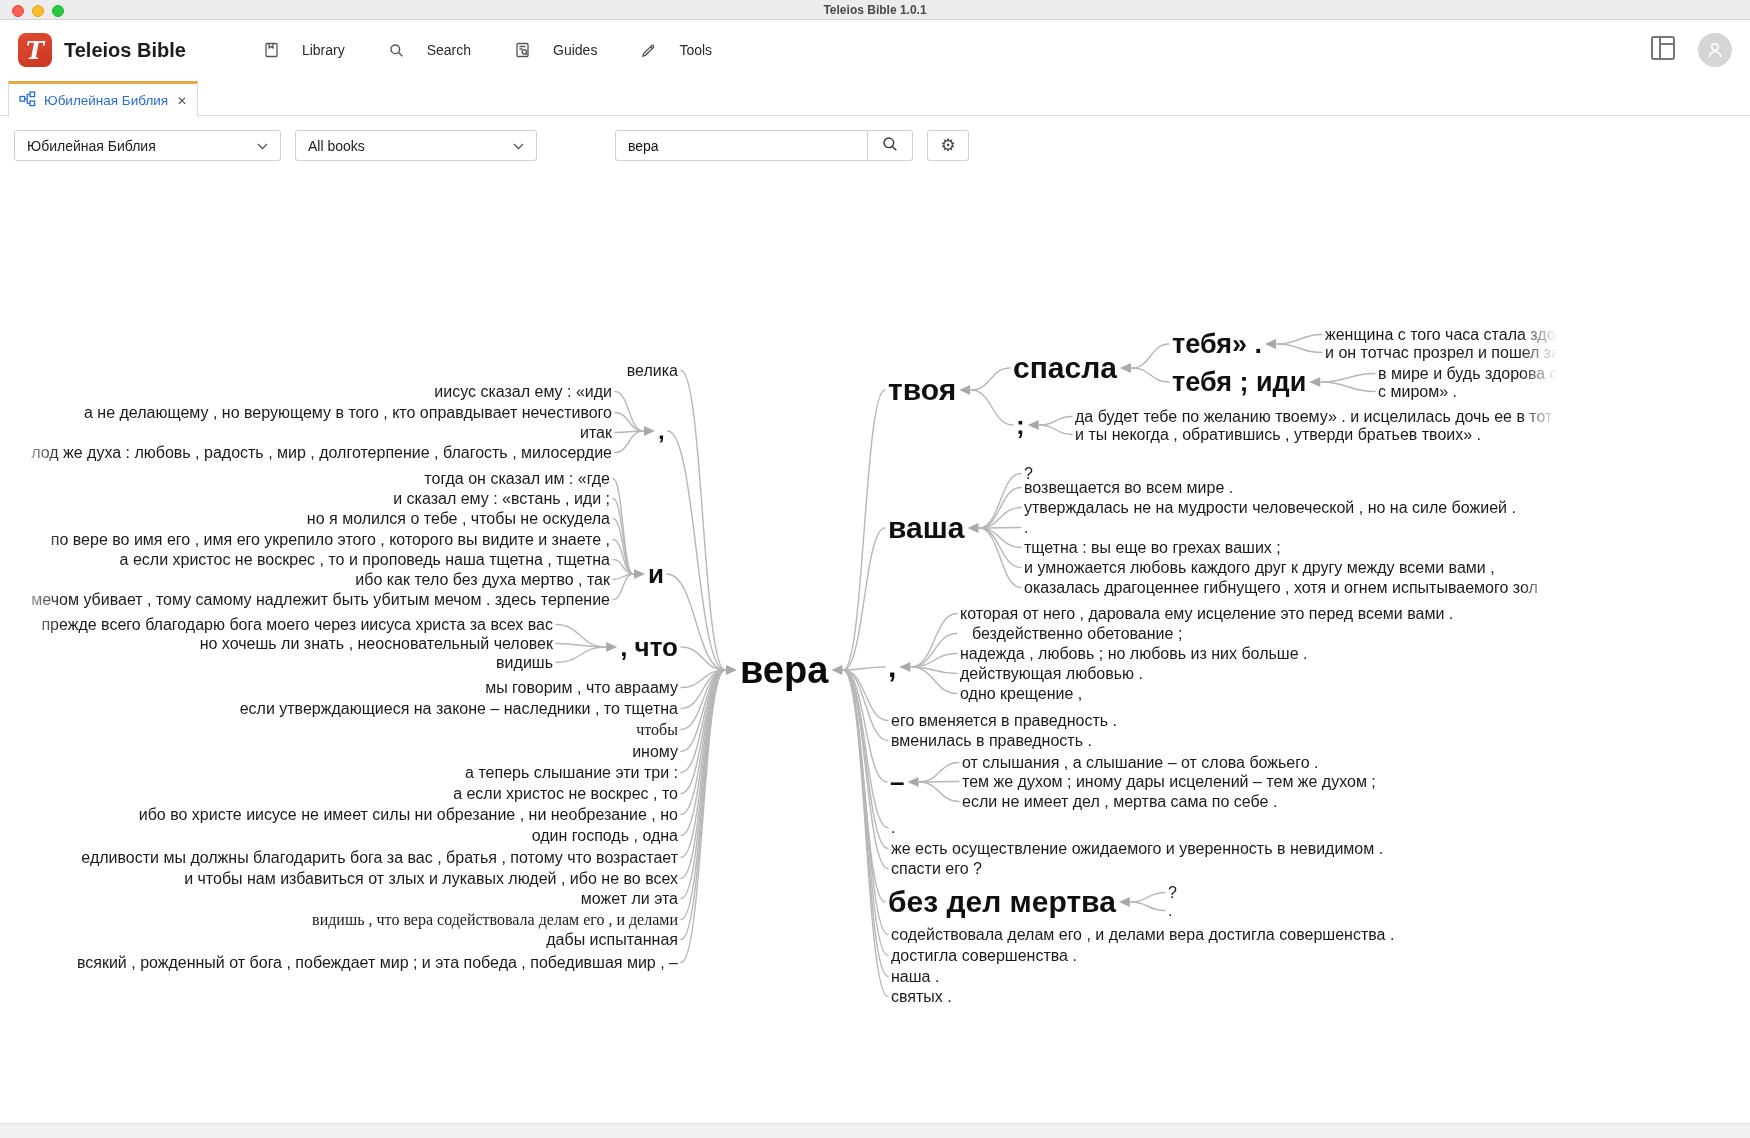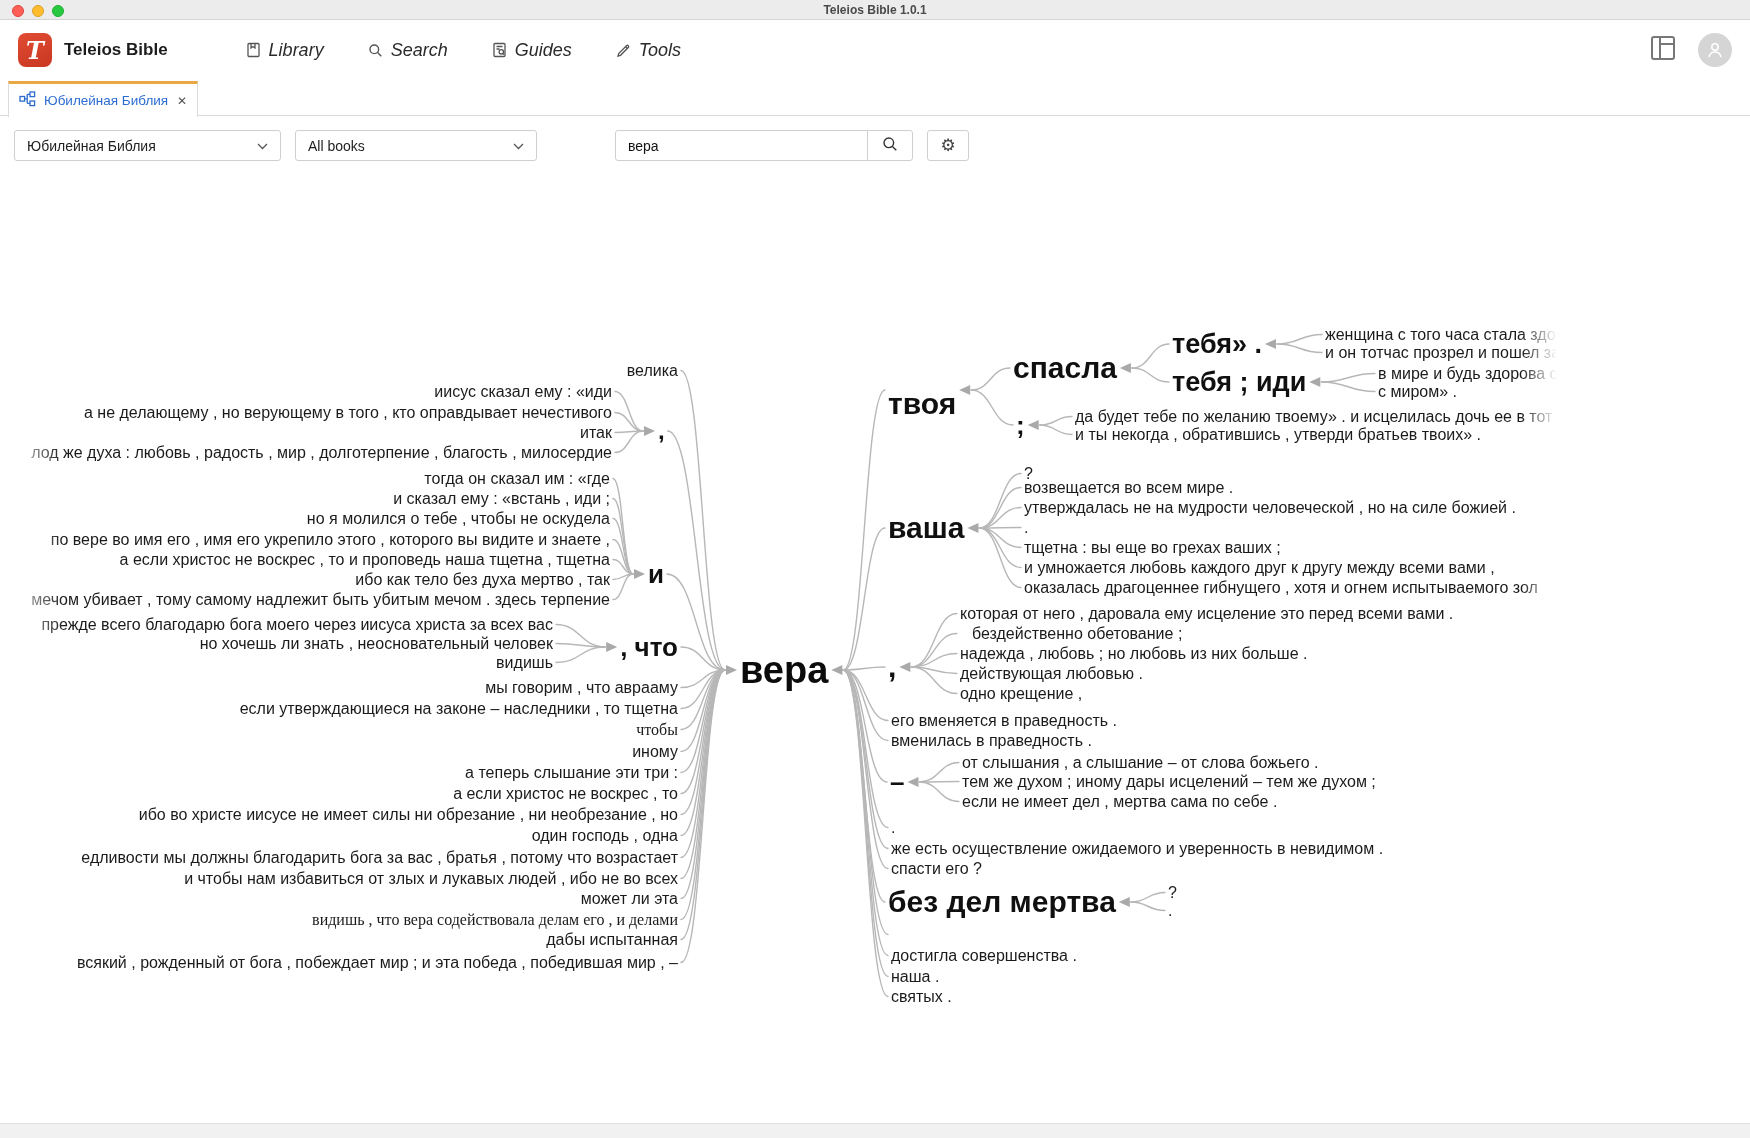--- a/index.html
+++ b/index.html
@@ -14,23 +14,23 @@
   .light.red    { background:#ff5f57; border:0.5px solid #e0443e; }
   .light.yellow { background:#febc2e; border:0.5px solid #dea123; }
   .light.green  { background:#28c840; border:0.5px solid #1eae34; }
   .win-title { font-size:12px; font-weight:bold; color:#4a4a4a; }
 
   
   .appbar { height:60px; background:#fff; display:flex; align-items:center; padding:0 18px; }
   .logo { width:34px; height:34px; border-radius:8px; background:linear-gradient(160deg,#e14b33,#c93722);
           color:#fff; display:flex; align-items:center; justify-content:center;
           font-family:"DejaVu Serif",serif; font-style:italic; font-weight:bold; font-size:24px; }
-  .app-name { font-size:17px; font-weight:bold; color:#1c1c1c; margin-left:12px;text-align:center; }
+  .app-name { font-size:20px; font-weight:bold; color:#1c1c1c; margin-left:12px;text-align:center; }
   .nav { display:flex; align-items:center; gap:44px; margin-left:78px; }
-  .nav-item { display:flex; align-items:center; gap:8px; font-size:18px; color:#2a2a2a; cursor:default;font-style:italic; }
+  .nav-item { display:flex; align-items:center; gap:23px; font-size:14px; color:#2a2a2a; cursor:default; }
   .nav-item svg { display:block; }
   .appbar-right { margin-left:auto; display:flex; align-items:center; gap:22px; }
   .avatar { width:34px; height:34px; border-radius:50%; background:#d5d5d5; display:flex; align-items:center; justify-content:center; }
 
   
   .tabstrip { position:relative; height:36px; background:#fff; }
   .tabstrip .baseline { position:absolute; left:0; right:0; bottom:0; height:1px; background:#dcdcdc; }
   .tab { position:absolute; left:8px; top:1px; bottom:-1px; width:190px; background:#fff;
          border:1px solid #dcdcdc; border-bottom:none; border-top:3px solid #eaa845;
          display:flex; align-items:center; gap:8px; padding:0 10px; z-index:2; }
@@ -305,21 +305,21 @@
   <span class="t small r-align" style="right:879px;  top:466px;">а если христос не воскрес , то</span>
   <span class="t small r-align" style="right:879px;  top:487px;">ибо во христе иисусе не имеет силы ни обрезание , ни необрезание , но</span>
   <span class="t small r-align" style="right:879px;  top:508px;">один господь , одна</span>
   <span class="t small r-align" style="right:879px;  top:530px;">едливости мы должны благодарить бога за вас , братья , потому что возрастает</span>
   <span class="t small r-align" style="right:879px;  top:551px;">и чтобы нам избавиться от злых и лукавых людей , ибо не во всех</span>
   <span class="t small r-align" style="right:879px;  top:571px;">может ли эта</span>
   <span class="t small r-align" style="right:879px;  top:592px;font-family:Liberation Serif, serif;">видишь , что вера содействовала делам его , и делами</span>
   <span class="t small r-align" style="right:879px;  top:612px;margin-left:24px;">дабы испытанная</span>
   <span class="t small r-align" style="right:879px;  top:635px;">всякий , рожденный от бога , побеждает мир ; и эта победа , победившая мир , –</span>
 
-  <span class="t big30" style="left:888px;  top:68px;">твоя</span>
+  <span class="t big30" style="left:888px;  top:54px;">твоя</span>
   <span class="t big30" style="left:1013px; top:32px;">спасла</span>
   <span class="t big27" style="left:1172px; top:10px;">тебя» .</span>
   <span class="t big27" style="left:1172px; top:48px;">тебя ; иди</span>
   <span class="t punct" style="left:1016px; top:92px;  font-size:26px; line-height:32px;">;</span>
   <span class="t big30" style="left:888px;  top:192px;">ваша</span>
   <span class="t punct" style="left:888px;  top:331px; font-size:30px; line-height:38px;">,</span>
   <span class="t punct" style="left:890px;  top:449px; font-size:26px; line-height:32px;">–</span>
   <span class="t big30" style="left:888px;  top:566px;">без дел мертва</span>
 
   <span class="t small" style="left:1325px; top:7px;">женщина с того часа стала здорова</span>
@@ -343,20 +343,21 @@
   <span class="t small" style="left:891px;  top:393px;">его вменяется в праведность .</span>
   <span class="t small" style="left:891px;  top:413px;">вменилась в праведность .</span>
   <span class="t small" style="left:962px;  top:435px;">от слышания , а слышание – от слова божьего .</span>
   <span class="t small" style="left:962px;  top:454px;">тем же духом ; иному дары исцелений – тем же духом ;</span>
   <span class="t small" style="left:962px;  top:474px;">если не имеет дел , мертва сама по себе .</span>
   <span class="t small" style="left:891px;  top:500px;">.</span>
   <span class="t small" style="left:891px;  top:521px;">же есть осуществление ожидаемого и уверенность в невидимом .</span>
   <span class="t small" style="left:891px;  top:541px;">спасти его ?</span>
   <span class="t small" style="left:1168px; top:565px;">?</span>
   <span class="t small" style="left:1168px; top:583px;">.</span>
+  <span class="t small" style="left:891px;  top:607px;">содействовала делам его , и делами вера достигла совершенства .</span>
   <span class="t small" style="left:891px;  top:628px;">достигла совершенства .</span>
   <span class="t small" style="left:891px;  top:649px;">наша .</span>
   <span class="t small" style="left:891px;  top:669px;">святых .</span>
 
   <div class="fade-left"></div>
   <div class="fade-right"></div>
 </div>
 
 <div class="bottombar"></div>
 

